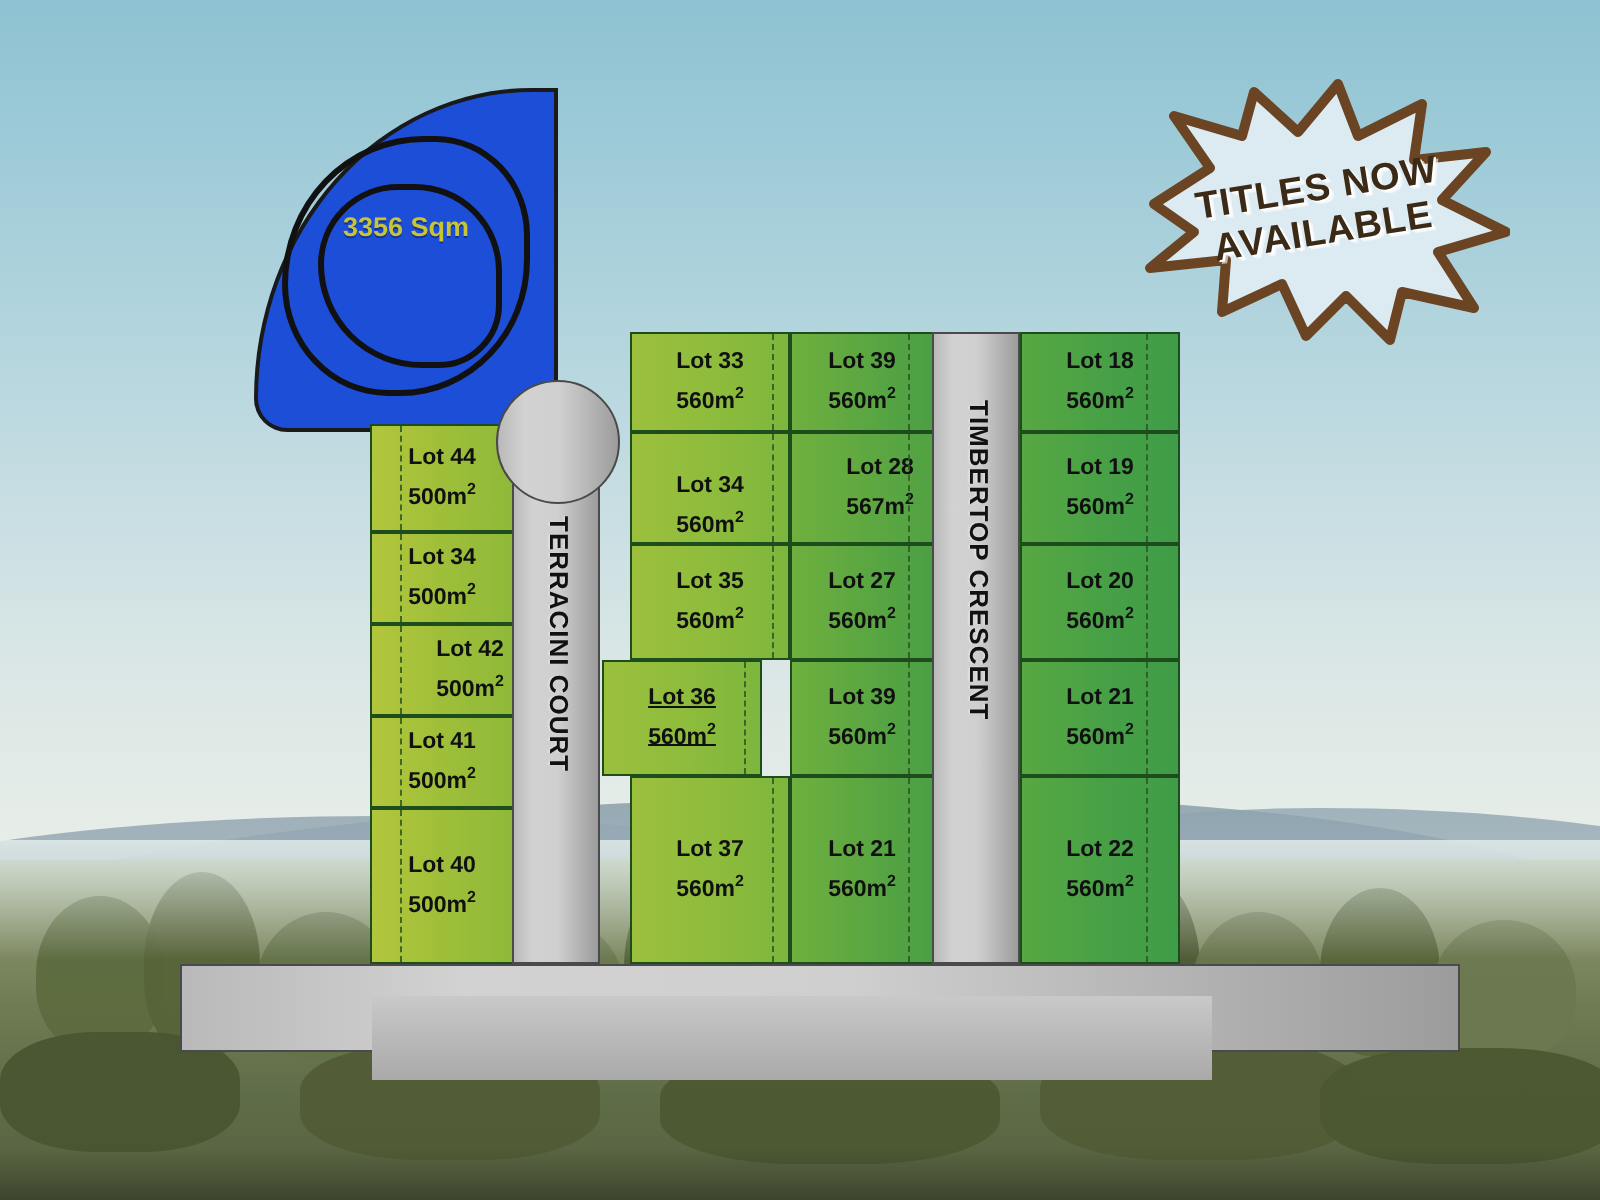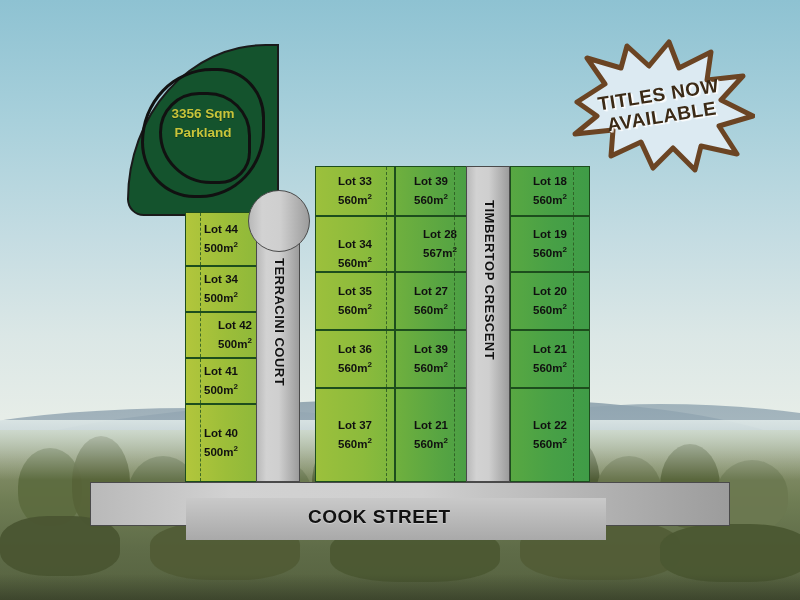--- a/index.html
+++ b/index.html
@@ -53,21 +53,21 @@
     position:absolute;left:0;bottom:0;width:800px;height:26px;
     background:linear-gradient(180deg,rgba(60,68,44,0),rgba(42,48,30,.55));
   }
 
   
   .plan{position:absolute;left:0;top:0;width:800px;height:600px;}
 
   
   .parkland{
     position:absolute;left:127px;top:44px;width:148px;height:168px;
-    background:#14532d;
+    background:#1d4ed8;
     border:2px solid #1a1a1a;
     border-top-left-radius:150px 168px;
     border-bottom-left-radius:18px;
   }
   .parkland .pk-label{
     position:absolute;left:0;right:0;top:58px;text-align:center;
     color:#c8c43a;font-size:13.5px;font-weight:bold;line-height:19px;
     text-shadow:0 1px 0 rgba(0,0,0,.35);
   }
   .pk-path{position:absolute;border:3px solid #111;border-radius:60% 40% 55% 45%;background:transparent;}
@@ -167,21 +167,20 @@
   <div class="haze"></div>
   <div class="bottom-fade"></div>
 
   <div class="plan">
 
     <div class="parkland">
       <div class="pk-path" style="left:12px;top:22px;width:118px;height:124px;"></div>
       <div class="pk-path" style="left:30px;top:46px;width:86px;height:86px;border-radius:48% 52% 38% 62%;"></div>
       <div class="pk-label">
         <div>3356 Sqm</div>
-        <div>Parkland</div>
       </div>
     </div>
 
     <div class="col-a" id="col-a">
         <div class="sold" style="left: 192px; top: 233px;">SOLD</div>
         <div class="lot" style="left: 185px; top: 212px; width: 72px; height: 54px;">
           <div class="dashline" style="left: 14px;"></div>
           <div class="ln">Lot 44</div>
           <div class="la">500m<sup>2</sup></div>
         </div>
@@ -222,21 +221,21 @@
           <div class="dashline" style="left: 70px;"></div>
           <div class="ln">Lot 34</div>
           <div class="la">560m<sup>2</sup></div>
         </div>
         <div class="lot" style="left: 315px; top: 272px; width: 80px; height: 58px;">
           <div class="dashline" style="left: 70px;"></div>
           <div class="ln">Lot 35</div>
           <div class="la">560m<sup>2</sup></div>
         </div>
         <div class="sold" style="left: 323px; top: 352px;">SOLD</div>
-        <div class="lot" style="left: 315px; top: 330px; width: 80px; height: 58px;">
+        <div class="lot" style="left: 301px; top: 330px; width: 80px; height: 58px; text-decoration: underline;">
           <div class="dashline" style="left: 70px;"></div>
           <div class="ln">Lot 36</div>
           <div class="la">560m<sup>2</sup></div>
         </div>
         <div class="sold" style="left: 323px; top: 424px;">SOLD</div>
         <div class="lot" style="left: 315px; top: 388px; width: 80px; height: 94px;">
           <div class="dashline" style="left: 70px;"></div>
           <div class="ln">Lot 37</div>
           <div class="la">560m<sup>2</sup></div>
         </div>
@@ -306,21 +305,20 @@
     <div class="road" style="left:256px;top:212px;width:44px;height:270px;"></div>
     <div class="road" style="left:248px;top:190px;width:62px;height:62px;border-radius:50%;"></div>
     <div class="road-label vert-label" style="left:272px;top:258px;font-size:13px;">TERRACINI COURT</div>
 
     <div class="road" style="left:466px;top:166px;width:44px;height:316px;"></div>
     <div class="road-label vert-label" style="left:482px;top:200px;font-size:13px;">TIMBERTOP CRESCENT</div>
 
     <div class="road" style="left:90px;top:482px;width:640px;height:44px;"></div>
     <div class="road" style="left:186px;top:498px;width:420px;height:42px;border:none;
          background:linear-gradient(180deg,#c9c9c9,#a9a9a9);"></div>
-    <div class="road-label" style="left:308px;top:506px;font-size:19px;">COOK STREET</div>
 
     <div class="burst">
       <svg width="190" height="135" viewBox="0 0 190 135" aria-hidden="true">
         <polygon points="12,64 40,46 22,20 56,30 62,8 84,28 104,4 114,30 146,14 142,42 178,38 156,62 188,78 154,88 172,116 136,108 130,132 108,110 88,130 76,104 46,118 48,92 10,96 32,78" fill="#dceaf2" stroke="#6b4423" stroke-width="5" stroke-linejoin="round"></polygon>
       </svg>
       <div class="btxt">
         <span>TITLES NOW</span>
         <span>AVAILABLE</span>
       </div>
     </div>

